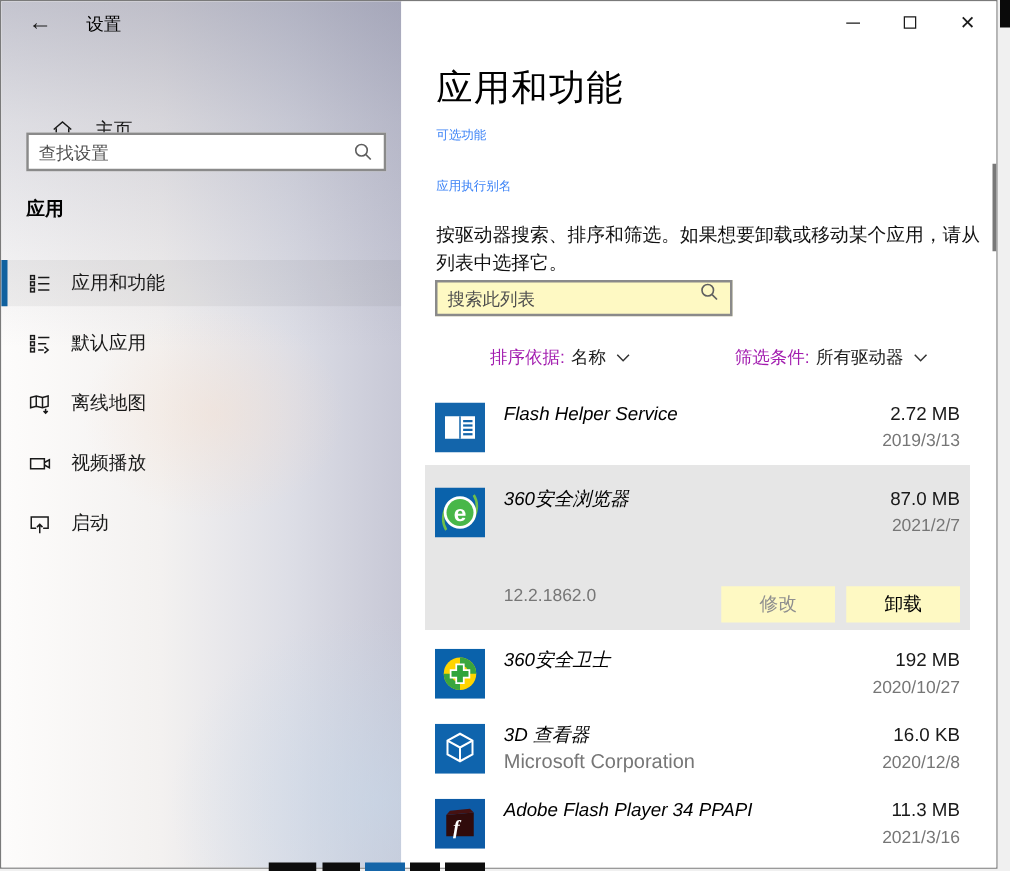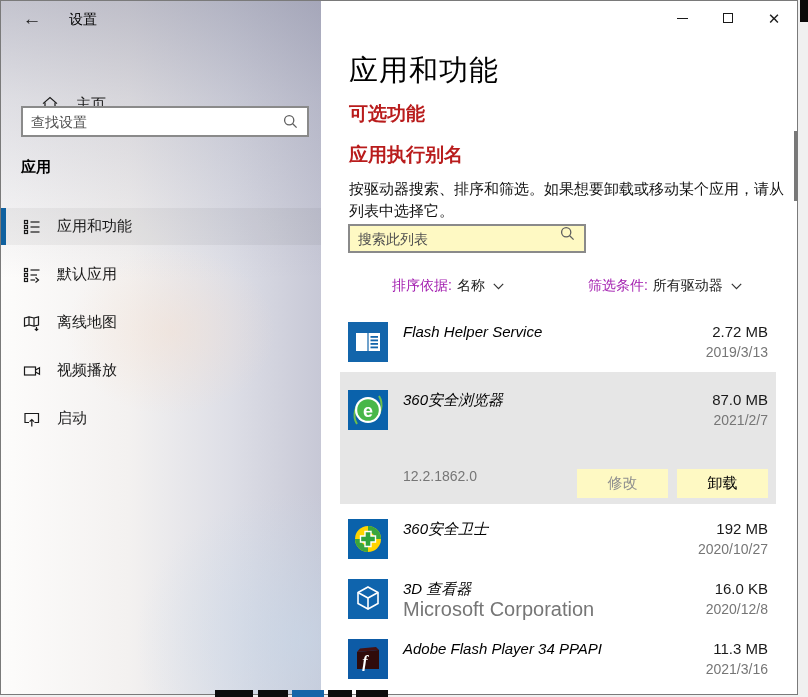--- a/index.html
+++ b/index.html
@@ -57,21 +57,21 @@
 
   
   .main { position:absolute; left:320px; top:0; width:478px; height:695px; background:#fff; }
   .win-controls { position:absolute; top:0; right:2px; display:flex; }
   .win-btn { width:46px; height:34px; display:flex; align-items:center; justify-content:center; }
   .glyph-min { width:11px; height:1px; background:#1a1a1a; }
   .glyph-max { width:10px; height:10px; border:1px solid #1a1a1a; }
   .glyph-close { font-size:15px; color:#1a1a1a; line-height:1; }
 
   .page-title { position:absolute; left:28px; top:50px; font-size:29px; font-weight:400; color:#000; letter-spacing:1px; }
-  .page-link { position:absolute; left:28px; font-size:19px; color:#b91c1c; text-decoration:none; cursor:pointer;font-weight:bold; }
+  .page-link { position:absolute; left:28px; font-size:10px; color:#3b82f6; text-decoration:none; cursor:pointer; }
   .link-optional { top:100px; }
   .link-alias { top:141px; }
   .desc { position:absolute; left:28px; top:177px; width:438px; font-size:15px; line-height:22px; color:#111; }
 
   .list-search { position:absolute; left:27px; top:223px; width:238px; height:29px;
     background:#fef9c3; border:2px solid #8a8a8a; display:flex; align-items:flex-start; }
 
   .sort-row { position:absolute; left:28px; top:276px; display:flex; align-items:center; font-size:14px; }
   .dim { color:#a21caf;margin-left:43px; }
   .dd-value { color:#1a1a1a; margin-left:5px; }
@@ -79,21 +79,21 @@
   .dd-gap { width:41px; }
   .chev { margin-left:8px; }
 
   .app-list { position:absolute; left:19px; top:311px; width:436px; }
   .app-row { display:flex; align-items:center; height:60px; padding:0 8px; }
   .app-row.selected { display:block; height:132px; background:#e6e6e6; position:relative; margin-bottom:5px; padding:0; }
   .sel-top { display:flex; align-items:center; height:76px; padding:0 8px; }
   .app-ico { width:40px; height:40px; flex:0 0 auto; }
   .row-text { flex:1; margin-left:15px; display:flex; justify-content:space-between; align-items:flex-start; }
   .app-name { font-size:15px; color:#000; line-height:21px;font-style:italic; }
-  .app-sub { font-size:20px; color:#767676; line-height:21px; }
+  .app-sub { font-size:16px; color:#767676; line-height:21px; }
   .row-right { text-align:right; }
   .app-size { font-size:15px; color:#1a1a1a; line-height:21px; }
   .app-date { font-size:14px; color:#767676; line-height:21px; }
   .app-version { position:absolute; left:63px; top:96px; font-size:14px; color:#767676; }
   .row-buttons { position:absolute; right:8px; bottom:6px; display:flex; gap:9px; }
   .g-btn { width:91px; height:29px; background:#fef9c3; border:none; font-family:inherit; font-size:15px; display:flex; align-items:center; justify-content:center; }
   .g-btn.disabled { color:#8f8f8f; }
   .g-btn.primary { color:#000; cursor:pointer; }
 
   .scroll-thumb { position:absolute; left:793px; top:130px; width:4px; height:70px; background:#787878; }

